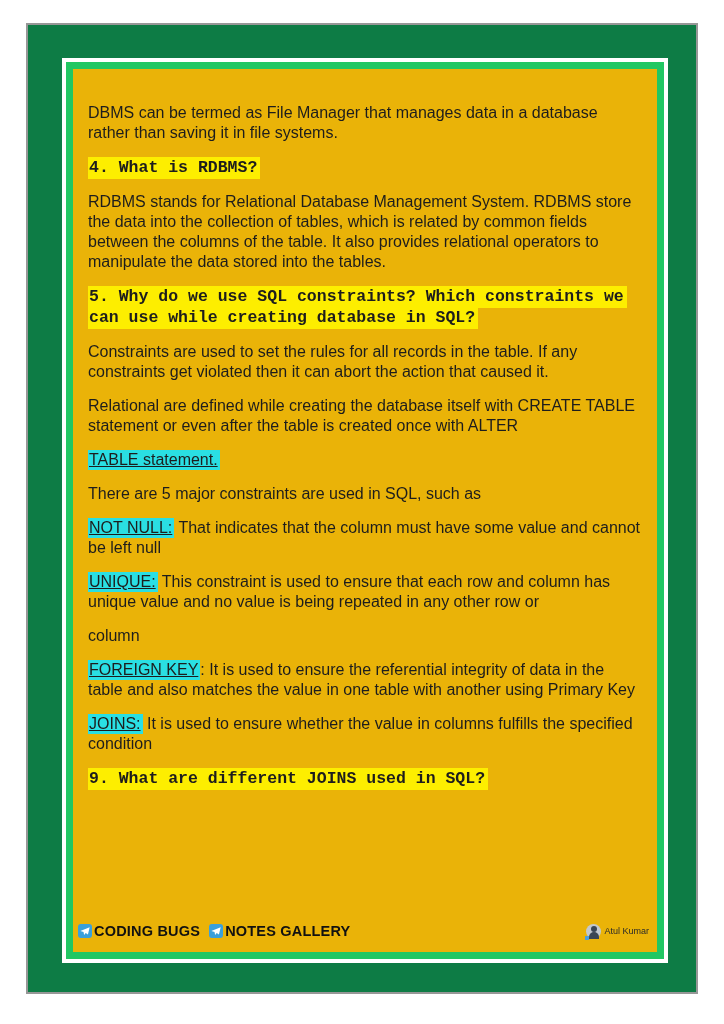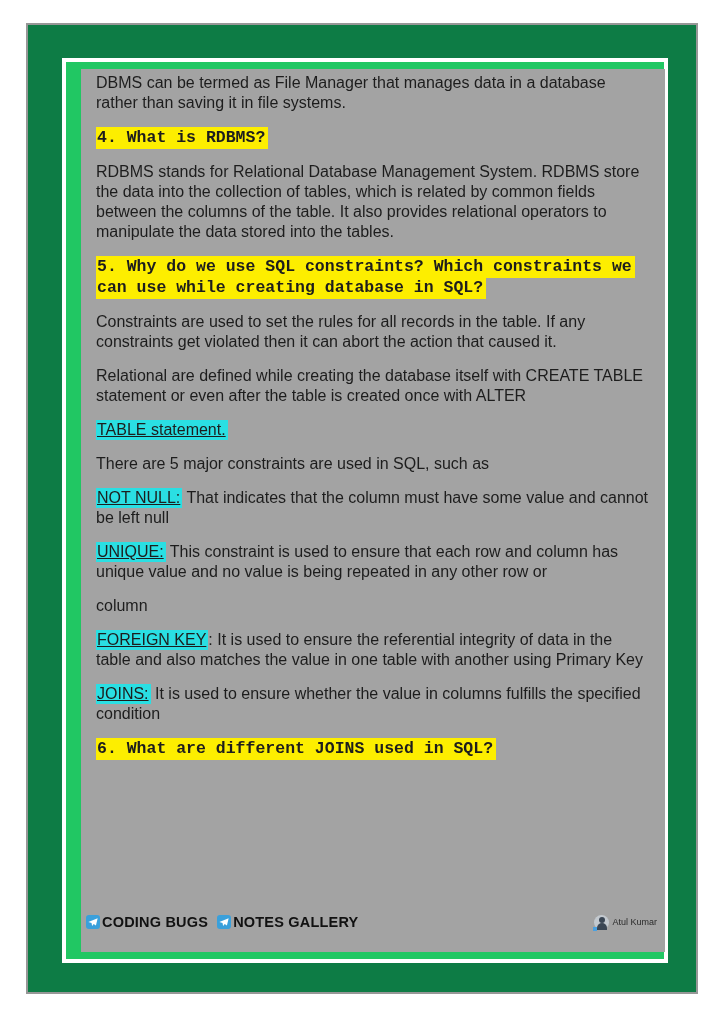--- a/index.html
+++ b/index.html
@@ -37,26 +37,25 @@
     width: 100%;
     height: 100%;
     background: #21c763;
     box-sizing: border-box;
     padding: 7px;
   }
   .page {
     position: relative;
     width: 100%;
     height: 100%;
-    background: #a3a3a3;
-    box-sizing: border-box;
-    padding: 4px 16px 0 15px;
+    background: #eab308;
+    box-sizing: border-box;
+    padding: 34px 16px 0 15px;
     font-size: 16px;
     line-height: 20px;
-    margin-left: 8px;
   }
   .page p {
     margin: 0 0 14px 0;
   }
   .hl-yellow {
     background: #fdee00;
     font-weight: bold;
     font-size: 16.5px;
     padding: 1px 3px 2px 1px;
     -webkit-box-decoration-break: clone;
@@ -67,21 +66,21 @@
     background: #2adfe3;
     text-decoration: underline;
     padding: 1px 2px 2px 1px;
     -webkit-box-decoration-break: clone;
     box-decoration-break: clone;
   }
   .footer {
     position: absolute;
     left: 5px;
     right: 8px;
-    bottom: 20px;
+    bottom: 11px;
     display: flex;
     justify-content: space-between;
     align-items: center;
   }
   .channels {
     display: flex;
     align-items: center;
     gap: 9px;
     font-weight: bold;
     font-size: 14.5px;
@@ -174,21 +173,21 @@
 
         <p><span class="hl-cyan">UNIQUE:</span><span> This constraint is used to ensure that each row and column has unique value and no value is being repeated in any other row or</span></p>
 
         <p>column</p>
 
 
         <p><span class="hl-cyan">FOREIGN KEY</span><span>: It is used to ensure the referential integrity of data in the table and also matches the value in one table with another using Primary Key</span></p>
 
         <p><span class="hl-cyan">JOINS:</span><span> It is used to ensure whether the value in columns fulfills the specified condition</span></p>
 
-        <p><span class="hl-yellow">6. What are different JOINS used in SQL?</span></p>
+        <p><span class="hl-yellow">9. What are different JOINS used in SQL?</span></p>
 
         <div class="footer">
           <div class="channels">
             <span class="channel">
               <svg class="tg-icon" viewBox="0 0 24 24">
                 <rect x="0" y="0" width="24" height="24" rx="5" fill="#3aa0db"></rect>
                 <path d="M20 5.5 L4 11.8 L9.5 13.6 L10.5 18.8 L13.2 15.4 L17 18 Z" fill="#ffffff"></path>
               </svg>
               <span>CODING BUGS</span>
             </span>

